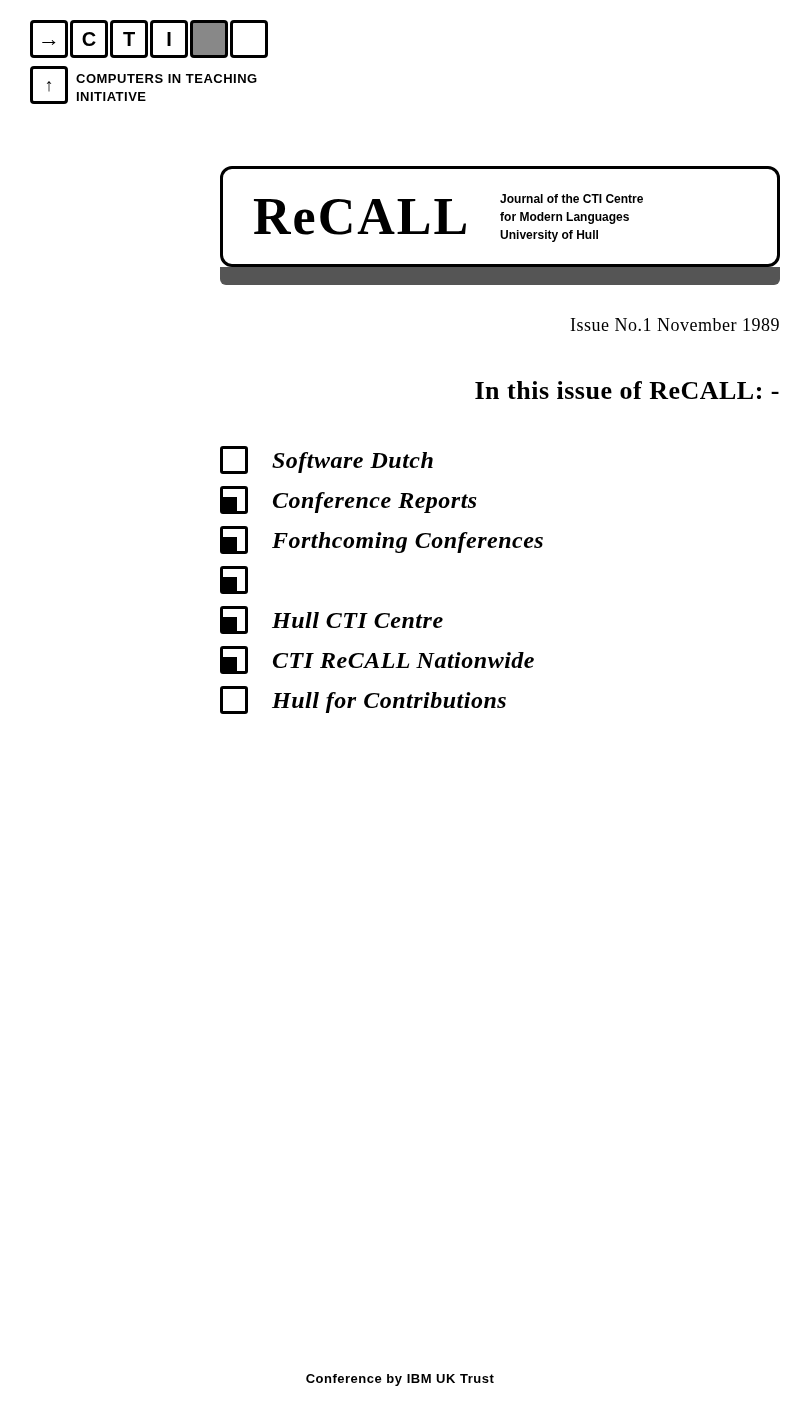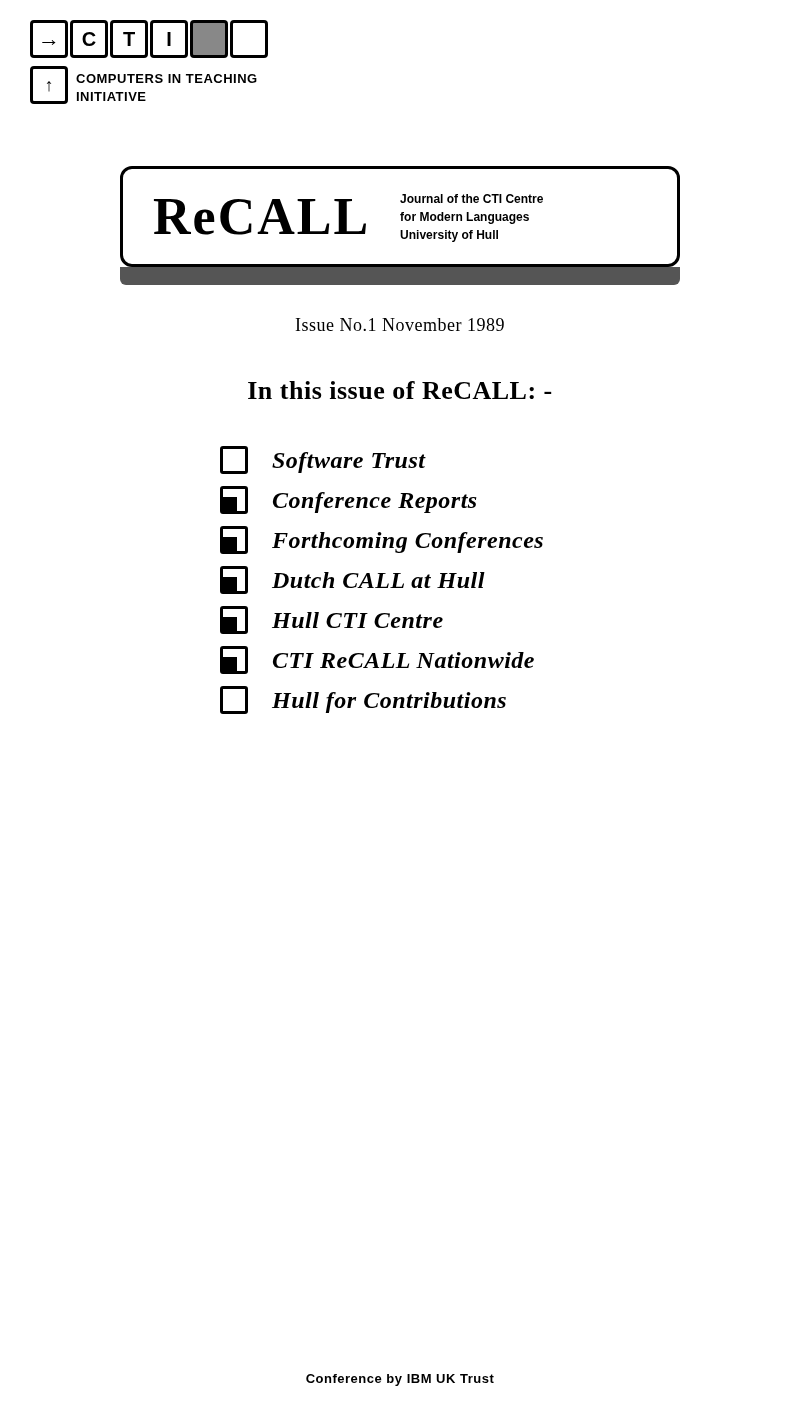--- a/index.html
+++ b/index.html
@@ -82,21 +82,21 @@
       font-weight: bold;
       letter-spacing: 0.5px;
       line-height: 1.4;
       padding-top: 4px;
     }
 
     
     .main-content {
       display: flex;
       flex-direction: column;
-      align-items: center;
+      align-items: flex-end;
       padding: 40px 20px 0;
     }
 
     
     .recall-box {
       border: 3px solid #000;
       border-radius: 12px;
       padding: 18px 30px;
       display: flex;
       align-items: center;
@@ -242,36 +242,35 @@
   <div class="recall-band"></div>
 
   <div class="issue-line">Issue No.1  November 1989</div>
 
   <div class="in-this-issue">In this issue of ReCALL: -</div>
 
   <div class="checklist">
 
     <div class="checklist-item">
       <div class="checkbox-icon"></div>
-      <span class="checklist-label">Software Trust</span>
+      <span class="checklist-label">Software Dutch</span>
     </div>
 
     <div class="checklist-item">
       <div class="checkbox-icon filled-corner"></div>
       <span class="checklist-label">Conference Reports</span>
     </div>
 
     <div class="checklist-item">
       <div class="checkbox-icon filled-corner"></div>
       <span class="checklist-label">Forthcoming Conferences</span>
     </div>
 
     <div class="checklist-item">
       <div class="checkbox-icon filled-corner"></div>
-      <span class="checklist-label">Dutch CALL at Hull</span>
     </div>
 
     <div class="checklist-item">
       <div class="checkbox-icon filled-corner"></div>
       <span class="checklist-label">Hull CTI Centre</span>
     </div>
 
     <div class="checklist-item">
       <div class="checkbox-icon filled-corner"></div>
       <span class="checklist-label">CTI ReCALL Nationwide</span>

